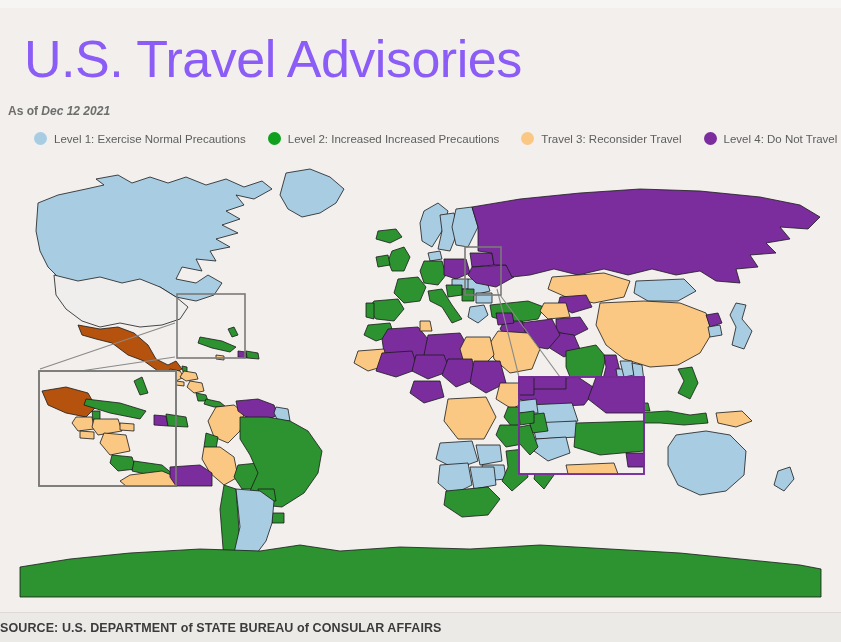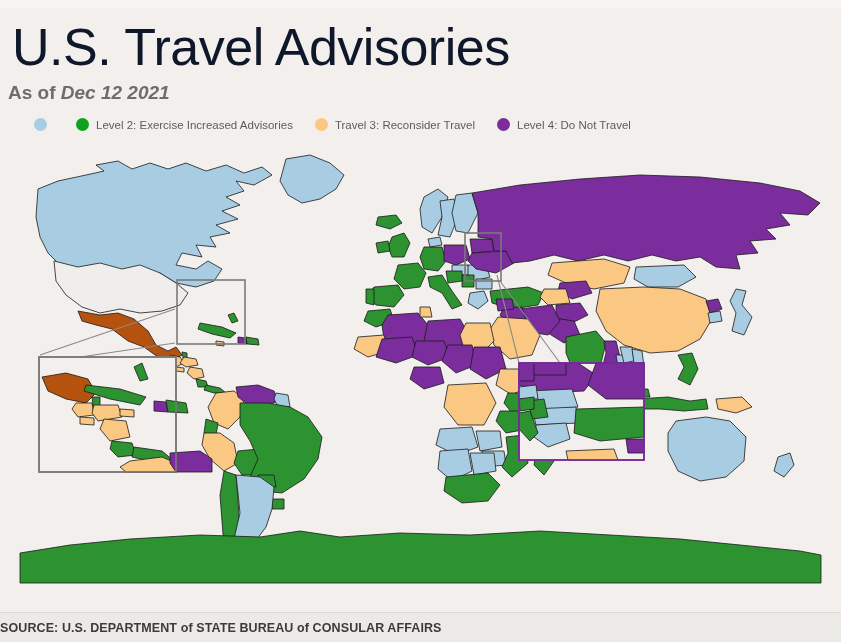--- a/index.html
+++ b/index.html
@@ -16,29 +16,29 @@
     background: #f2efed;
     display: flex;
     flex-direction: column;
   }
   .topbar { height: 8px; background: #f7f5f3; flex: none; }
 
   header { flex: none; padding: 6px 0 0 8px; }
   .title {
     font-size: 52px;
     font-weight: 400;
-    color: #0f172a;
+    color: #8b5cf6;
     letter-spacing: -0.5px;
     line-height: 58px;
-    margin: 4px;
+    margin: 16px;
     font-family: "Liberation Sans", sans-serif;
   }
   .asof {
     margin-top: 6px;
-    font-size: 19px;
+    font-size: 12px;
     font-weight: bold;
     color: #6d6d6b;
   }
   .asof .date { font-style: italic; }
 
   .legend {
     flex: none;
     display: flex;
     align-items: center;
     gap: 0px;
@@ -99,24 +99,25 @@
     <h1 class="title">U.S. Travel Advisories</h1>
     <div class="asof">
       <span>As of</span>
       <span class="date">Dec 12 2021</span>
     </div>
   </header>
 
   <div class="legend">
     <div class="legend-item">
       <span class="legend-dot" style="background:#a8cde3"></span>
+      <span class="legend-label">Level 1: Exercise Normal Precautions</span>
     </div>
     <div class="legend-item">
       <span class="legend-dot" style="background:#0ea01e"></span>
-      <span class="legend-label">Level 2: Exercise Increased Advisories</span>
+      <span class="legend-label">Level 2: Increased Increased Precautions</span>
     </div>
     <div class="legend-item">
       <span class="legend-dot" style="background:#fac883"></span>
       <span class="legend-label">Travel 3: Reconsider Travel</span>
     </div>
     <div class="legend-item">
       <span class="legend-dot" style="background:#7b2d9e"></span>
       <span class="legend-label">Level 4: Do Not Travel</span>
     </div>
 

